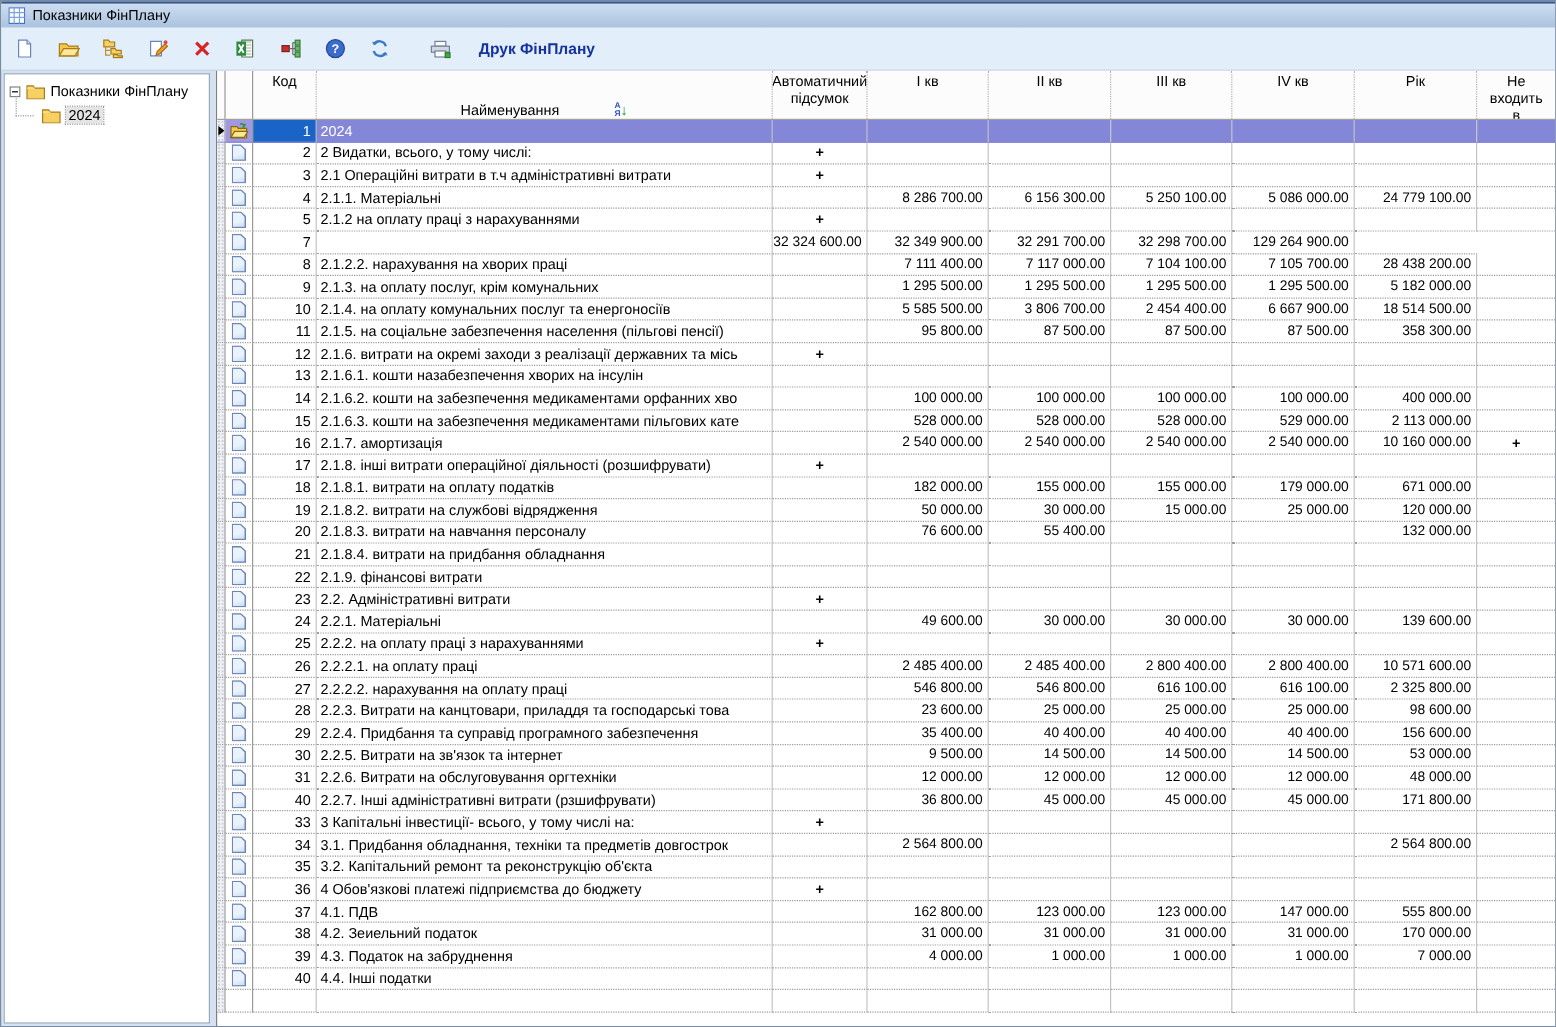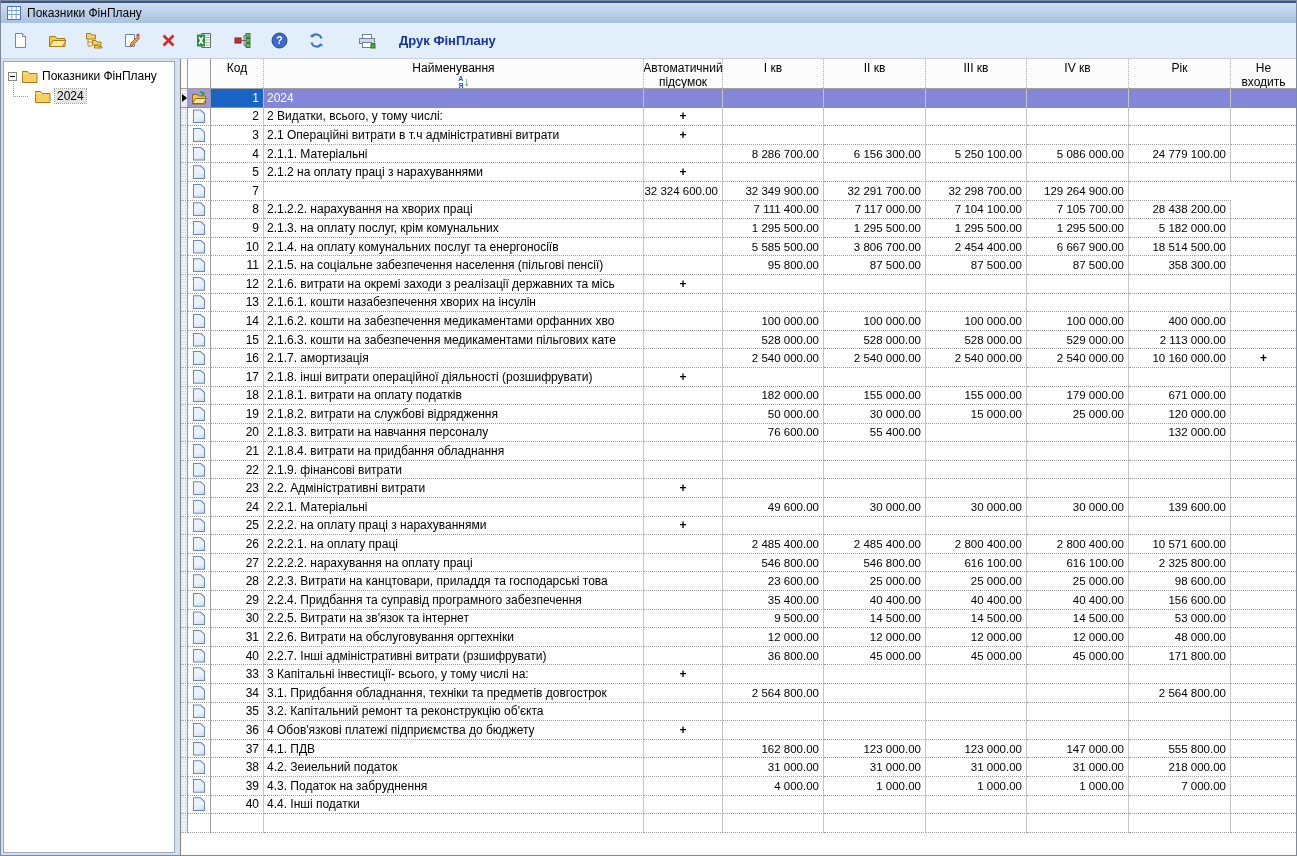--- a/index.html
+++ b/index.html
@@ -47,27 +47,27 @@
   .tree-selected { background:#e4e4e4; outline:1px dotted #9a9a9a; padding:0 2px; }
   
   .grid-wrap {
     position:absolute; left:179px; top:58px; right:0; bottom:0;
     background:#fff; border-left:1px solid #808080; overflow:hidden;
   }
   .gcols {
     display:grid;
     grid-template-columns:7px 23px 53px 380px 79px 101px 102px 101px 102px 102px 1fr;
   }
-  .ghead { height:30px; background:#fcfcfc; border-bottom:1px solid #a0a0a0; font-size:12px; }
+  .ghead { height:41px; background:#fcfcfc; border-bottom:1px solid #a0a0a0; font-size:12px; }
   .hcell {
     border-right:1px dotted #b0b0b0; display:flex; justify-content:center;
     padding-top:2px; text-align:center; line-height:14px; overflow:hidden;
   }
   .hcell.hblank { border-right:1px solid #9a9a9a; }
-  .h-name-inner { display:flex; flex-direction:column; align-items:flex-start; }
+  .h-name-inner { display:flex; flex-direction:row; align-items:flex-end; }
   .sort-badge { display:flex; align-items:center; margin-left:46px; margin-top:0px; }
   .sort-letters { display:flex; flex-direction:column; font-size:7px; line-height:7px; color:#2a52c8; font-weight:bold; }
   .sort-arrow { color:#1d9a1d; font-weight:bold; font-size:12px; line-height:10px; }
   .trow { height:18.6px; }
   .cell {
     border-right:1px solid #c4c4c4; border-bottom:1px dotted #9c9c9c;
     font-size:12px; display:flex; align-items:center; overflow:hidden; white-space:nowrap;
   }
   .c-marker {
     background-image:radial-gradient(#c8cdd6 27%, #eef1f5 28%);
@@ -956,21 +956,21 @@
           </span>
 
     </div>
     <div class="cell c-code">38</div>
     <div class="cell c-name">4.2. Зеиельний податок</div>
     <div class="cell c-auto"></div>
     <div class="cell c-num q1">31 000.00</div>
     <div class="cell c-num q2">31 000.00</div>
     <div class="cell c-num q3">31 000.00</div>
     <div class="cell c-num q4">31 000.00</div>
-    <div class="cell c-num yr">218 000.00</div>
+    <div class="cell c-num yr">170 000.00</div>
     <div class="cell c-excl"></div>
   </div>
       <div class="gcols trow">
     <div class="cell c-marker">
       
     </div>
     <div class="cell c-icon">
       <span class="doc-icon">
             <span class="doc-inner"></span>
           </span>

